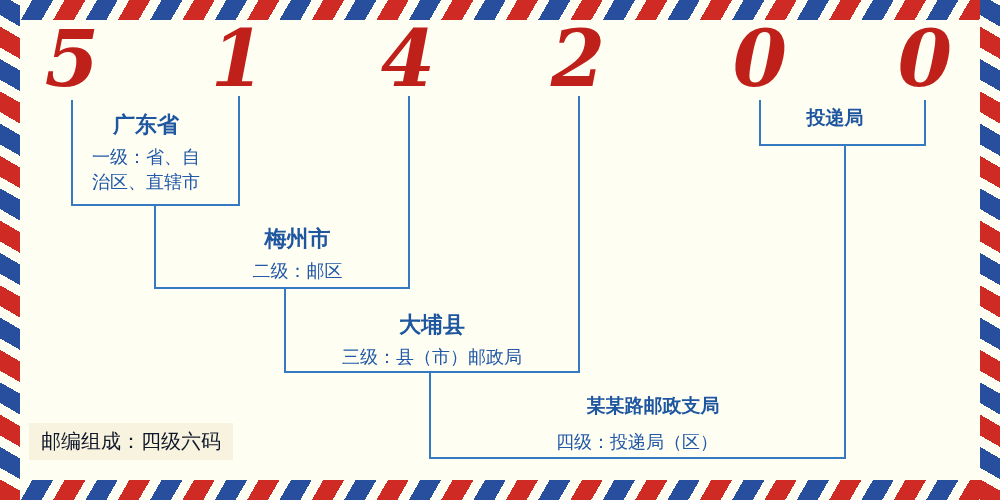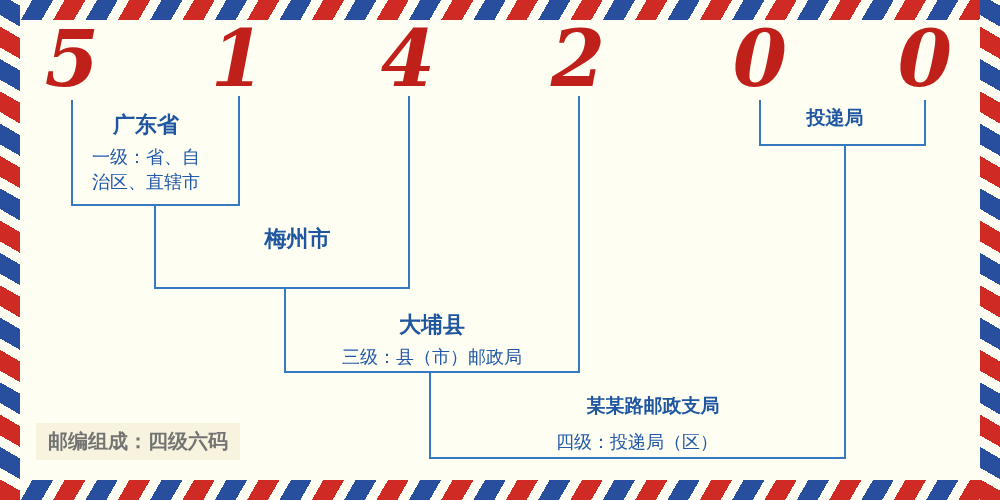--- a/index.html
+++ b/index.html
@@ -73,25 +73,25 @@
   .lv2{left:155px;top:224px;width:285px;}
   .lv3{left:284px;top:310px;width:296px;}
   .lv4{left:429px;top:393px;width:416px;}
   .lv4 .title{font-size:19px;margin-bottom:10px;padding-left:32px;}
   .lvd{left:760px;top:105px;width:150px;}
   .lvd .title{font-size:19px;}
 
   
   .footer-note{
     position:absolute;
-    left:36px;top:423px;
+    left:29px;top:423px;
     padding:5px 12px;
     background:#f8f3de;
-    color:#737373;
-    font-weight:bold;
+    color:#0f172a;
+    font-weight:normal;
     font-size:20px;
   }
 </style>
 </head>
 <body>
 
 <div class="stage">
 
   <div class="border top"></div>
   <div class="border bottom"></div>
@@ -126,20 +126,21 @@
   <div class="line v" style="left:924px;top:100px;height:46px;"></div>
 
   <div class="label lv1">
     <div class="title">广东省</div>
     <div class="desc">一级：省、自</div>
     <div class="desc">治区、直辖市</div>
   </div>
 
   <div class="label lv2">
     <div class="title">梅州市</div>
+    <div class="desc">二级：邮区</div>
   </div>
 
   <div class="label lv3">
     <div class="title">大埔县</div>
     <div class="desc">三级：县（市）邮政局</div>
   </div>
 
   <div class="label lv4">
     <div class="title">某某路邮政支局</div>
     <div class="desc">四级：投递局（区）</div>

